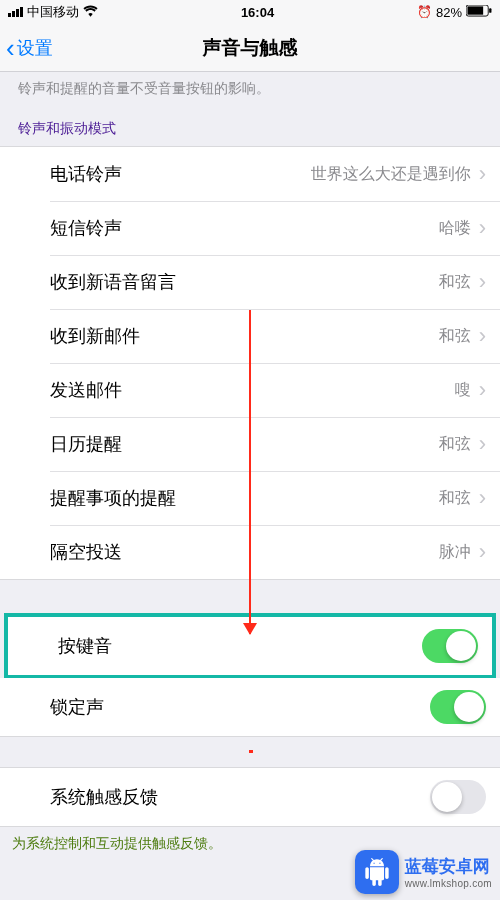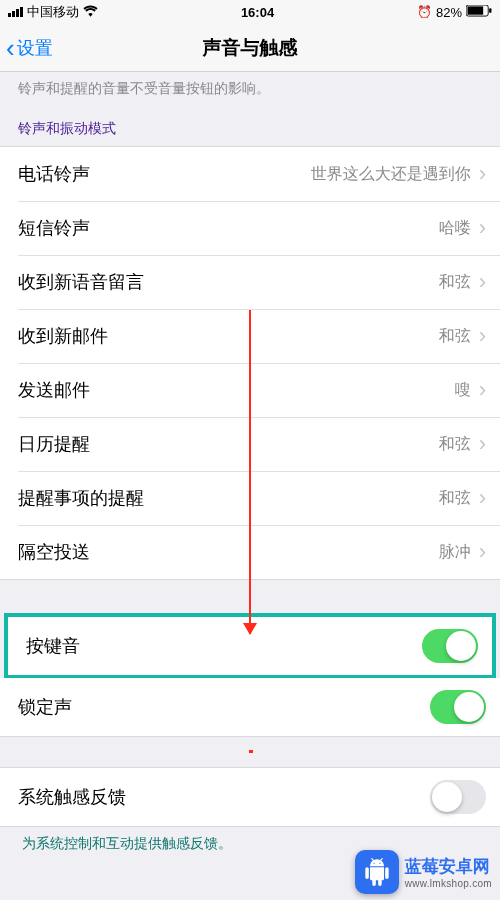--- a/index.html
+++ b/index.html
@@ -75,21 +75,21 @@
       padding: 0 14px 0 18px;
       position: relative;
     }
     .row + .row::before {
       content: "";
       position: absolute;
       top: 0; left: 18px; right: 0;
       height: 1px;
       background: #e0e0e3;
     }
-    .list { border-top: 1px solid #d9d9dc; border-bottom: 1px solid #d9d9dc; }
+    .list { border-top: 1px solid #d9d9dc; border-bottom: 1px solid #d9d9dc; padding-left: 32px; }
     .row-label { font-size: 18px; color: #000; }
     .row-right { display: flex; align-items: center; gap: 8px; }
     .row-value { font-size: 16px; color: #8a8a8e; }
     .chevron { color: #c7c7cc; font-size: 22px; line-height: 1; }
     .spacer { height: 34px; }
     .toggle {
       width: 56px; height: 34px; border-radius: 17px;
       position: relative;
       background: #e5e5ea;
     }
@@ -125,22 +125,22 @@
     }
     .red-dot {
       position: absolute;
       left: 249px; top: 750px;
       width: 4px; height: 3px;
       background: #ff2a1a;
       z-index: 50;
     }
     .footer-note {
       font-size: 14px;
-      color: #0f766e;
-      padding: 8px 22px;
+      color: #4d7c0f;
+      padding: 8px 12px;
     }
     .watermark {
       position: absolute;
       right: 8px; bottom: 6px;
       display: flex; align-items: center; gap: 6px;
       z-index: 60;
     }
     .wm-icon {
       width: 44px; height: 44px; border-radius: 10px;
       background: #2e6ef0;

